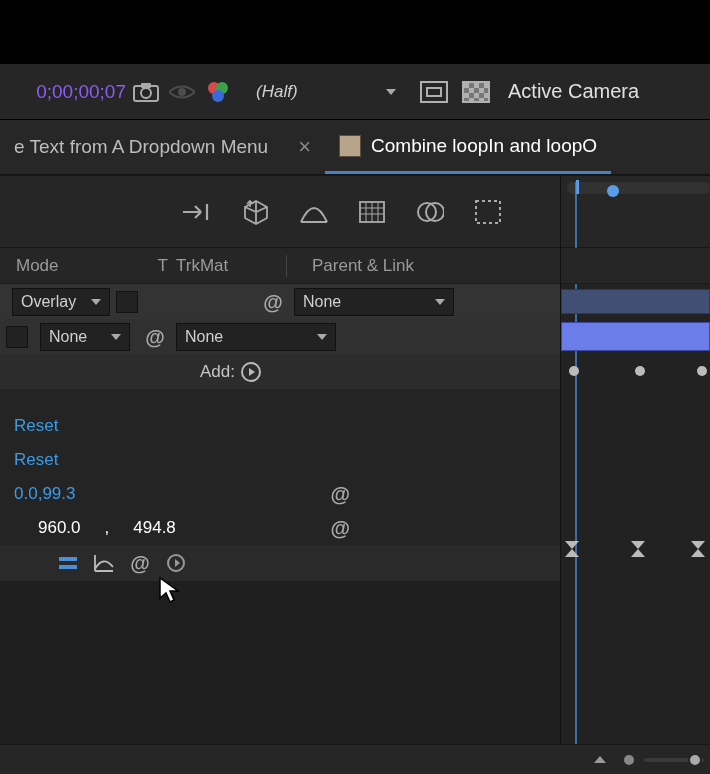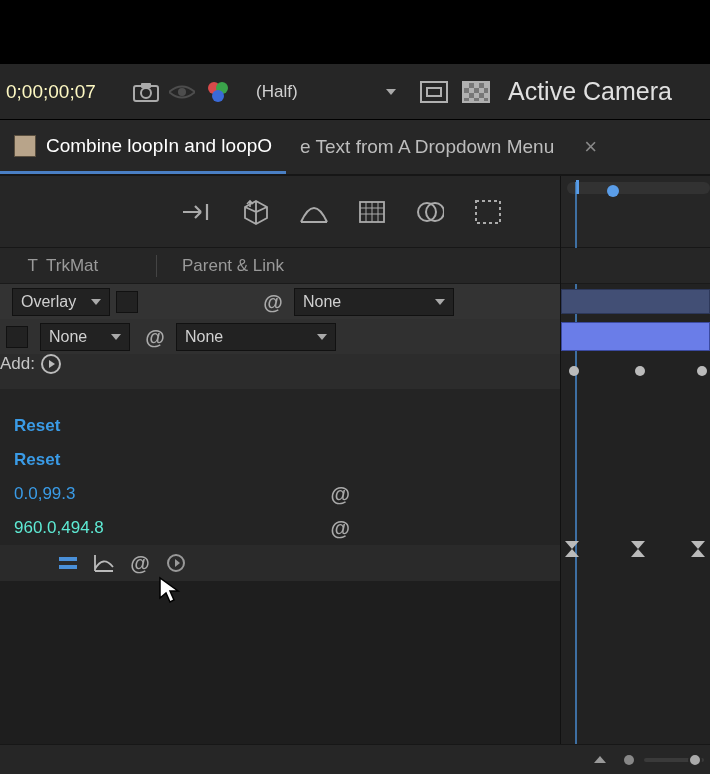--- a/index.html
+++ b/index.html
@@ -13,49 +13,49 @@
   
   .top-black { height: 64px; background: #000; }
 
   
   .viewer-bar {
     height: 56px; background: #262626;
     display: flex; align-items: center; gap: 4px; padding: 0 6px;
     border-bottom: 1px solid #000;
   }
   .timecode {
-    width: 120px; text-align: left; color: #fef9c3;
+    width: 120px; text-align: right; color: #8b5cf6;
     font-size: 19px;
   }
   .vb-icon {
     width: 32px; height: 32px; display:flex; align-items:center; justify-content:center;
     color:#999;
   }
   .vb-icon.dim { opacity:.4; }
   .res-dropdown {
     width: 160px; height: 38px; margin-left: 8px;
     background: #262626;
     display:flex; align-items:center; justify-content:space-between;
-    padding: 0 10px; color:#d0d0d0;
+    padding: 0 10px; color:#d0d0d0;font-style:italic;
   }
   .chev { width:0;height:0;border-left:5px solid transparent;border-right:5px solid transparent;border-top:6px solid #aaa;}
   .vb-square {
     width:28px; height:22px; border:2px solid #b0b0b0; margin-left:10px;
     position:relative;
   }
   .vb-square.inner::after {
     content:""; position:absolute; left:4px; top:4px; right:4px; bottom:4px;
     border:2px solid #b0b0b0;
   }
   .vb-square.checker {
     background:
       conic-gradient(#777 25%, #b0b0b0 0 50%, #777 0 75%, #b0b0b0 0) 0 0/10px 10px;
   }
   .active-camera {
-    margin-left: 14px; color:#e0e0e0; font-size:25px;
+    margin-left: 14px; color:#e0e0e0; font-size:20px;
   }
 
   
   .tab-strip {
     height: 56px; background:#272727;
     display:flex; align-items:center;
     border-bottom: 2px solid #161616;
   }
   .tab {
     display:flex; align-items:center; gap:10px;
@@ -139,38 +139,38 @@
   .sq { width:22px; height:22px; background:#222; border:1px solid #111; margin-left:6px;}
   .dd-trk { width:90px;}
   .pick {
     width:22px; height:22px; display:flex; align-items:center; justify-content:center;
     margin-left:14px; color:#a0a0a0;
   }
   .spiral { font-size:20px; line-height:1; color:#aaa; font-weight:600;}
   .dd-parent { width:160px; margin-left:10px;}
 
   .row-add {
-    height:35px; background:#2c2c2c; display:flex; 
-    color:#c5c5c5; width:560px;
+    height:35px; background:#2c2c2c; display:flex; align-items:center;
+    padding-left:200px; color:#c5c5c5; width:560px;
   }
   .play-circ {
     width:20px; height:20px; border-radius:50%; border:2px solid #bbb;
     margin-left:6px; display:flex; align-items:center; justify-content:center;
   }
   .play-circ::after {
     content:""; width:0; height:0; border-left:6px solid #bbb;
     border-top:4px solid transparent; border-bottom:4px solid transparent;
     margin-left:2px;
   }
 
   .prop-area { background:#242424; width:560px;}
   .prop-row { height:34px; display:flex; align-items:center; padding-left:14px;}
-  .prop-link { color:#3a9be6; cursor:pointer;font-weight:bold;}
+  .prop-link { color:#3a9be6; cursor:pointer;}
   .val-blue { color:#3a9be6;}
-  .val-red { color:#5eead4;}
+  .val-red { color:#ffffff;margin-left:24px;}
   .prop-right-spiral { margin-left:auto; margin-right:210px; color:#aaa;}
 
   .expr-row {
     height:36px; background:#2a2a2a; display:flex; align-items:center; gap:12px;
     padding-left:56px; width:560px;
   }
   .expr-icon {
     width:24px; height:24px; display:flex; align-items:center; justify-content:center;
     color:#bbb;
   }
@@ -263,28 +263,28 @@
   <div class="res-dropdown">
     <span>(Half)</span>
     <span class="chev"></span>
   </div>
   <div class="vb-square inner"></div>
   <div class="vb-square checker"></div>
   <div class="active-camera">Active Camera</div>
 </div>
 
 <div class="tab-strip">
+  <div class="tab">
+    <span>e Text from A Dropdown Menu</span>
+    <span class="tab-close">×</span>
+  </div>
   <div class="tab active">
     <div class="comp-chip"></div>
     <span>Combine loopIn and loopO</span>
   </div>
-  <div class="tab">
-    <span>e Text from A Dropdown Menu</span>
-    <span class="tab-close">×</span>
-  </div>
 </div>
 
 <div class="layer-tools">
   <div class="lt-icon">
     <svg width="34" height="22" viewBox="0 0 34 22">
         <path d="M2 11h18 M20 11l-6 -6 M20 11l-6 6 M26 3v16" stroke="#aaa" stroke-width="2.2" fill="none"></path>
       </svg>
   </div>
   <div class="lt-icon">
     <svg width="28" height="28" viewBox="0 0 28 28">
@@ -311,20 +311,21 @@
       </svg>
   </div>
   <div class="lt-icon">
     <svg width="28" height="26" viewBox="0 0 28 26">
         <rect x="2" y="2" width="24" height="22" fill="none" stroke="#aaa" stroke-width="2" stroke-dasharray="3 3"></rect>
       </svg>
   </div>
 </div>
 
 <div class="cols-header">
+  <div class="col-mode">Mode</div>
   <div class="col-t">T</div>
   <div class="col-trkmat">TrkMat</div>
   <div class="col-divider"></div>
   <div class="col-parent">Parent &amp; Link</div>
 </div>
 
 <div class="rows">
   <div class="row">
     <div class="dd dd-mode">
       <span>Overlay</span>

